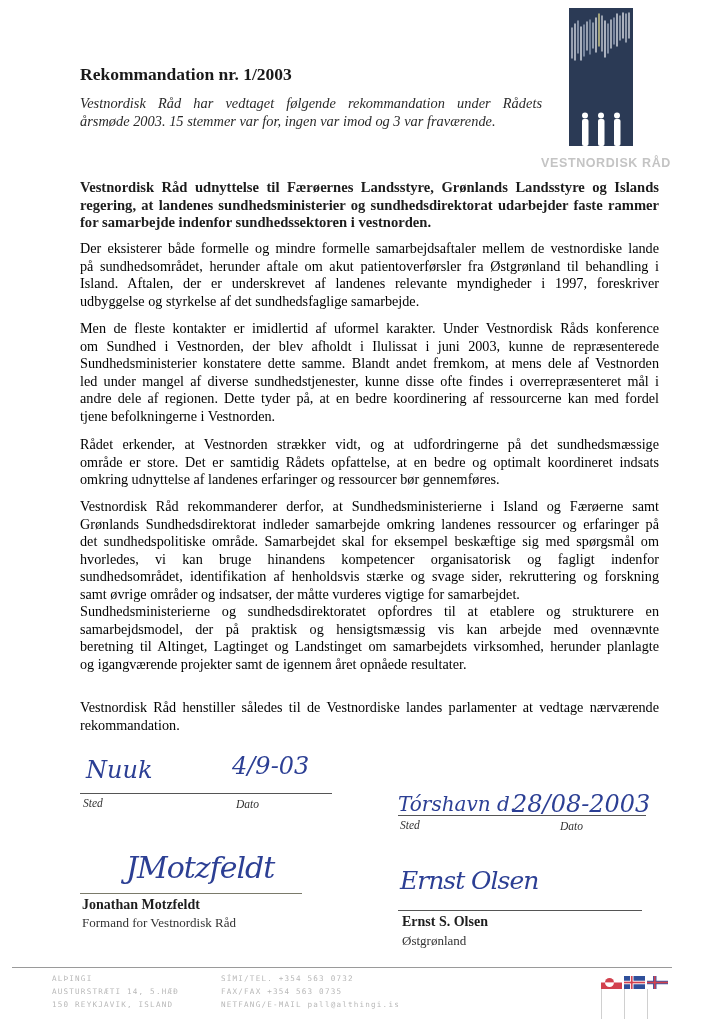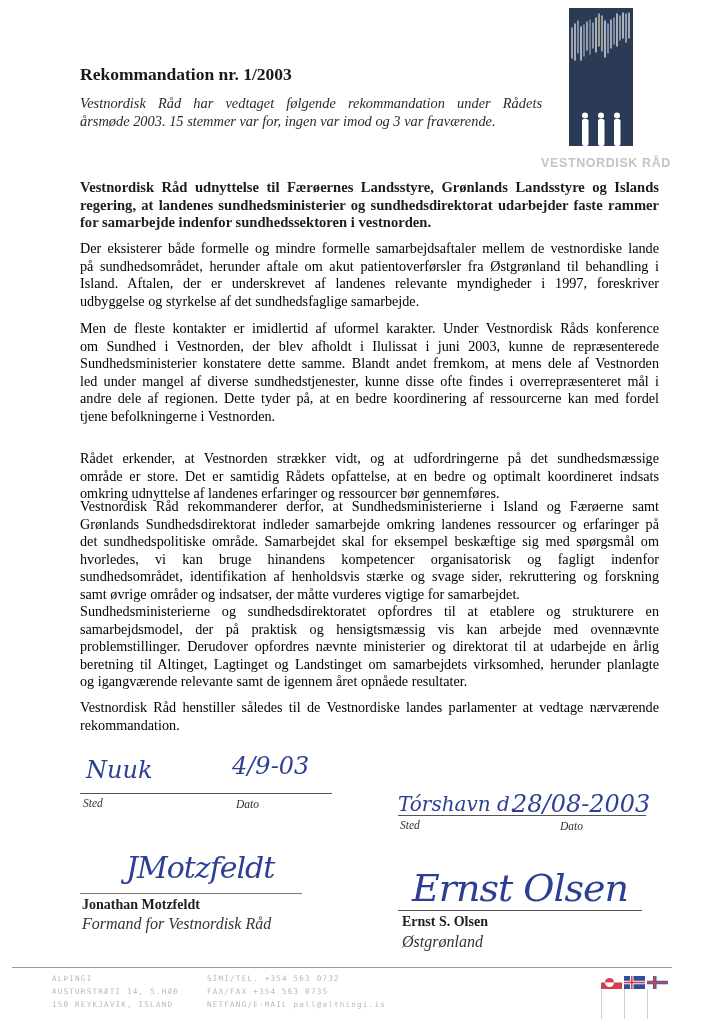--- a/index.html
+++ b/index.html
@@ -27,21 +27,21 @@
             line-height: 17.5px; color: #1c1c1c; }
     .para { left: 80px; width: 579px; font-size: 14.2px; line-height: 17.6px; color: #000000; }
     .line { display: block; white-space: nowrap; }
     .line.j { text-align: justify; text-align-last: justify; white-space: normal; }
 
     
     .sig-line { height: 1px; background: #555; }
     .small-label { font-size: 11.5px; font-style: italic; color: #333; }
     .hand { font-family: "DejaVu Serif", serif; font-style: italic; color: #2c3f94; }
     .signame { font-size: 14px; font-weight: bold; color: #1e1e1e; }
-    .sigrole { font-size: 16px; font-style: italic; color: #333; }
+    .sigrole { font-size: 13px; color: #333; }
 
     
     .footer-rule { left: 12px; top: 967px; width: 660px; height: 1px; background: #9a9a9a; }
     .footer-col { font-family: "DejaVu Sans Mono", monospace; font-size: 7.6px; line-height: 13px;
                   color: #b8b8b8; letter-spacing: 1.2px; white-space: nowrap; }
     .flag { position: absolute; top: 976px; width: 21px; height: 13px; }
     .flag-pole { position: absolute; top: 989px; width: 1px; height: 30px; background: #d0d0d0; }
   </style>
 </head>
 <body>
@@ -105,41 +105,40 @@
 
 <div class="abs para" style="top:320px;">
   <span class="line j">Men de fleste kontakter er imidlertid af uformel karakter. Under Vestnordisk Råds konference</span>
   <span class="line j">om Sundhed i Vestnorden, der blev afholdt i Ilulissat i juni 2003, kunne de repræsenterede</span>
   <span class="line j">Sundhedsministerier konstatere dette samme. Blandt andet fremkom, at mens dele af Vestnorden</span>
   <span class="line j">led under mangel af diverse sundhedstjenester, kunne disse ofte findes i overrepræsenteret mål i</span>
   <span class="line j">andre dele af regionen. Dette tyder på, at en bedre koordinering af ressourcerne kan med fordel</span>
   <span class="line">tjene befolkningerne i Vestnorden.</span>
 </div>
 
-<div class="abs para" style="top:450px;">
+<div class="abs para" style="top:436px;">
   <span class="line j">Rådet erkender, at Vestnorden strækker vidt, og at udfordringerne på det sundhedsmæssige</span>
   <span class="line j">område er store. Det er samtidig Rådets opfattelse, at en bedre og optimalt koordineret indsats</span>
   <span class="line">omkring udnyttelse af landenes erfaringer og ressourcer bør gennemføres.</span>
 </div>
 
 <div class="abs para" style="top:498px;">
   <span class="line j">Vestnordisk Råd rekommanderer derfor, at Sundhedsministerierne i Island og Færøerne samt</span>
   <span class="line j">Grønlands Sundhedsdirektorat indleder samarbejde omkring landenes ressourcer og erfaringer på</span>
   <span class="line j">det sundhedspolitiske område. Samarbejdet skal for eksempel beskæftige sig med spørgsmål om</span>
   <span class="line j">hvorledes, vi kan bruge hinandens kompetencer organisatorisk og fagligt indenfor</span>
   <span class="line j">sundhedsområdet, identifikation af henholdsvis stærke og svage sider, rekruttering og forskning</span>
   <span class="line">samt øvrige områder og indsatser, der måtte vurderes vigtige for samarbejdet.</span>
 </div>
 
 <div class="abs para" style="top:603px;">
   <span class="line j">Sundhedsministerierne og sundhedsdirektoratet opfordres til at etablere og strukturere en</span>
   <span class="line j">samarbejdsmodel, der på praktisk og hensigtsmæssig vis kan arbejde med ovennævnte</span>
-  <span class="line j">problemstillinger. Derudover opfordres nævnte ministerier og direktorat til at udarbejde en årlig</span>
   <span class="line j">beretning til Altinget, Lagtinget og Landstinget om samarbejdets virksomhed, herunder planlagte</span>
-  <span class="line">og igangværende relevante samt de igennem året opnåede resultater.</span>
+  <span class="line">og igangværende projekter samt de igennem året opnåede resultater.</span>
 </div>
 
 <div class="abs para" style="top:699px;">
   <span class="line j">Vestnordisk Råd henstiller således til de Vestnordiske landes parlamenter at vedtage nærværende</span>
   <span class="line">rekommandation.</span>
 </div>
 
 <div class="abs hand" style="left:86px; top:756px; font-size:24px;text-align:center;">Nuuk</div>
 <div class="abs hand" style="left:232px; top:752px; font-size:24px;">4/9-03</div>
 <div class="abs sig-line" style="left:80px; top:793px; width:252px;"></div>
@@ -150,32 +149,32 @@
 <div class="abs hand" style="left:512px; top:790px; font-size:24px;">28/08-2003</div>
 <div class="abs sig-line" style="left:398px; top:815px; width:248px;"></div>
 <div class="abs small-label" style="left:400px; top:819px;">Sted</div>
 <div class="abs small-label" style="left:560px; top:820px;">Dato</div>
 
 <div class="abs hand" style="left:126px; top:850px; font-size:30px; letter-spacing:-1px;">JMotzfeldt</div>
 <div class="abs sig-line" style="left:80px; top:893px; width:222px; background:#7a7a6a;"></div>
 <div class="abs signame" style="left:82px; top:897px;">Jonathan Motzfeldt</div>
 <div class="abs sigrole" style="left:82px; top:915px;">Formand for Vestnordisk Råd</div>
 
-<div class="abs hand" style="left:400px; top:866px; font-size:38px; letter-spacing:-1px;margin-left:12px;">Ernst Olsen</div>
+<div class="abs hand" style="left:400px; top:866px; font-size:25px; letter-spacing:-1px;">Ernst Olsen</div>
 <div class="abs sig-line" style="left:398px; top:910px; width:244px;"></div>
 <div class="abs signame" style="left:402px; top:914px;">Ernst S. Olsen</div>
 <div class="abs sigrole" style="left:402px; top:933px;">Østgrønland</div>
 
 <div class="abs footer-rule"></div>
 <div class="abs footer-col" style="left:52px; top:972px;">
   <div>ALÞINGI</div>
   <div>AUSTURSTRÆTI 14, 5.HÆÐ</div>
   <div>150 REYKJAVIK, ISLAND</div>
 </div>
-<div class="abs footer-col" style="left:207px; top:972px;">
+<div class="abs footer-col" style="left:221px; top:972px;">
   <div>SÍMI/TEL. +354 563 0732</div>
   <div>FAX/FAX +354 563 0735</div>
   <div>NETFANG/E-MAIL pall@althingi.is</div>
 </div>
 
 <svg class="flag" style="left:601px;" viewBox="0 0 21 13">
   <rect width="21" height="6.5" fill="#ffffff"></rect>
     <rect y="6.5" width="21" height="6.5" fill="#d2414e"></rect>
   <path d="M4 6.5 A4.5 4.5 0 0 1 13 6.5 Z" fill="#d2414e"></path>
   <path d="M4 6.5 A4.5 4.5 0 0 0 13 6.5 Z" fill="#ffffff"></path>

